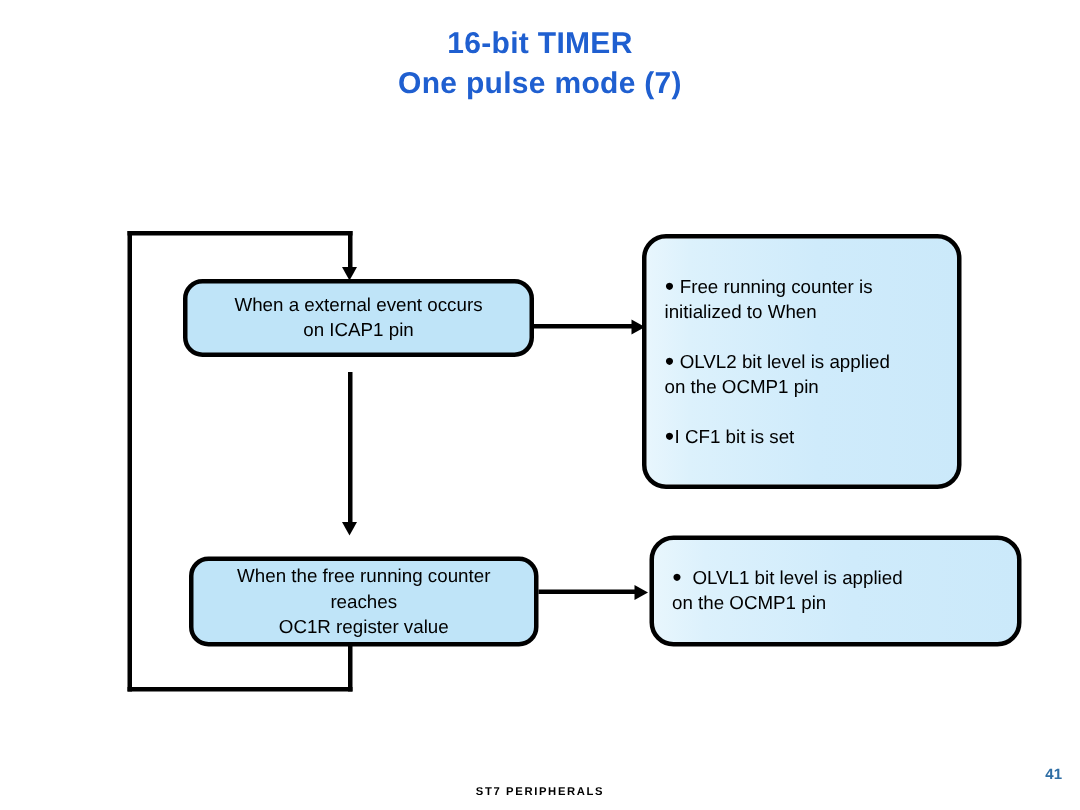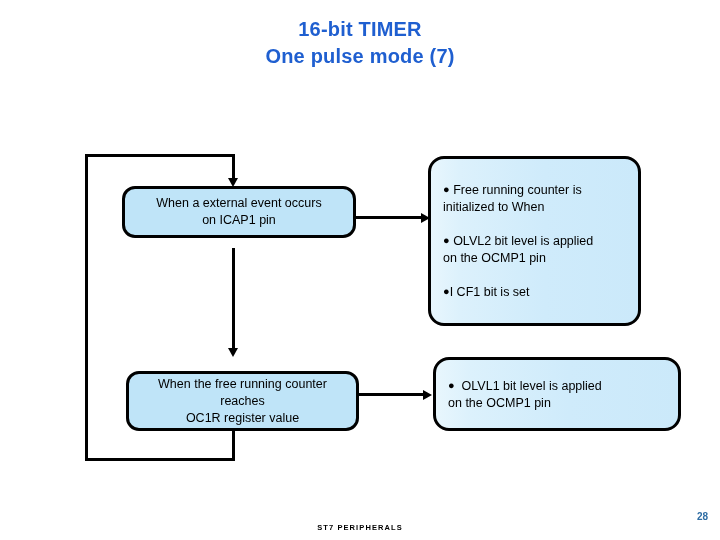--- a/index.html
+++ b/index.html
@@ -224,15 +224,15 @@
   <div class="arrow-right" id="arrowB-ar"></div>
 
   <div class="fbox" id="box-actions-olvl1">
     <div class="bullet-group">
       <span class="bullet-line"><span class="bullet-mark">●</span>&nbsp; <span>OLVL1 bit level is applied</span></span>
       <span class="bullet-line">on the OCMP1 pin</span>
     </div>
   </div>
 
   <div id="footer-text">ST7 PERIPHERALS</div>
-  <div id="page-number">28</div>
+  <div id="page-number">41</div>
 
 </div>
 
 </body></html>

